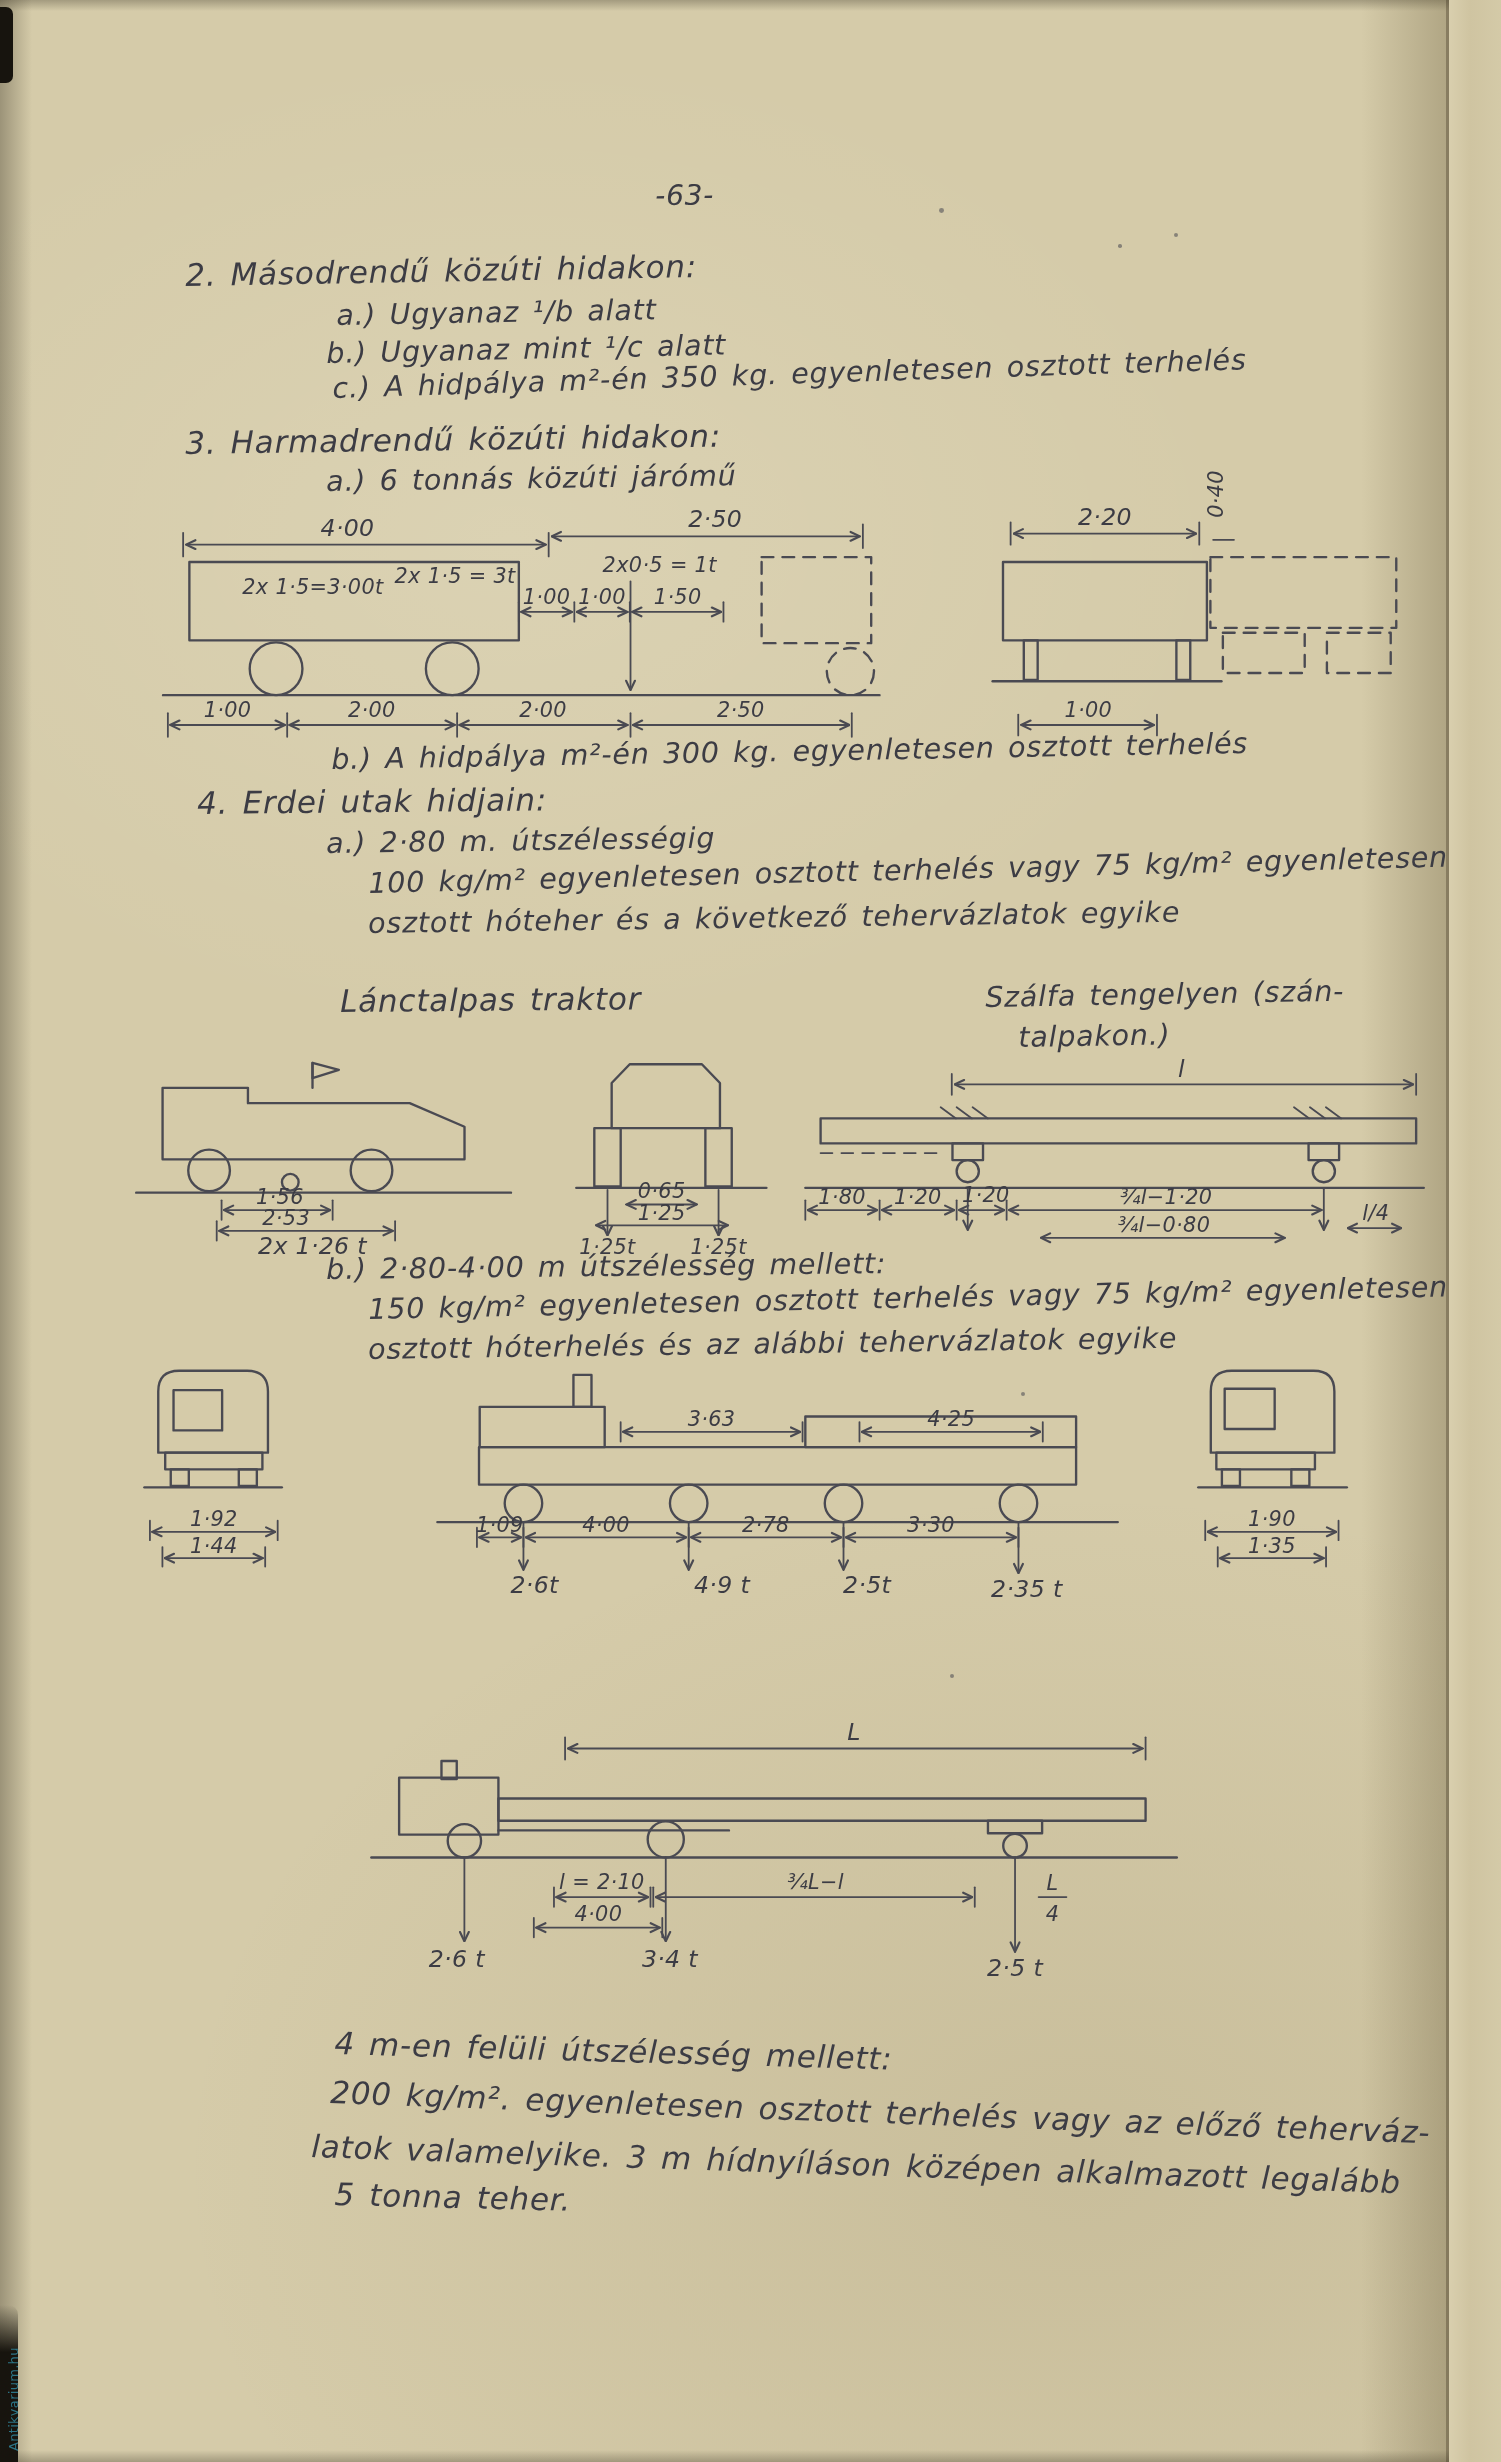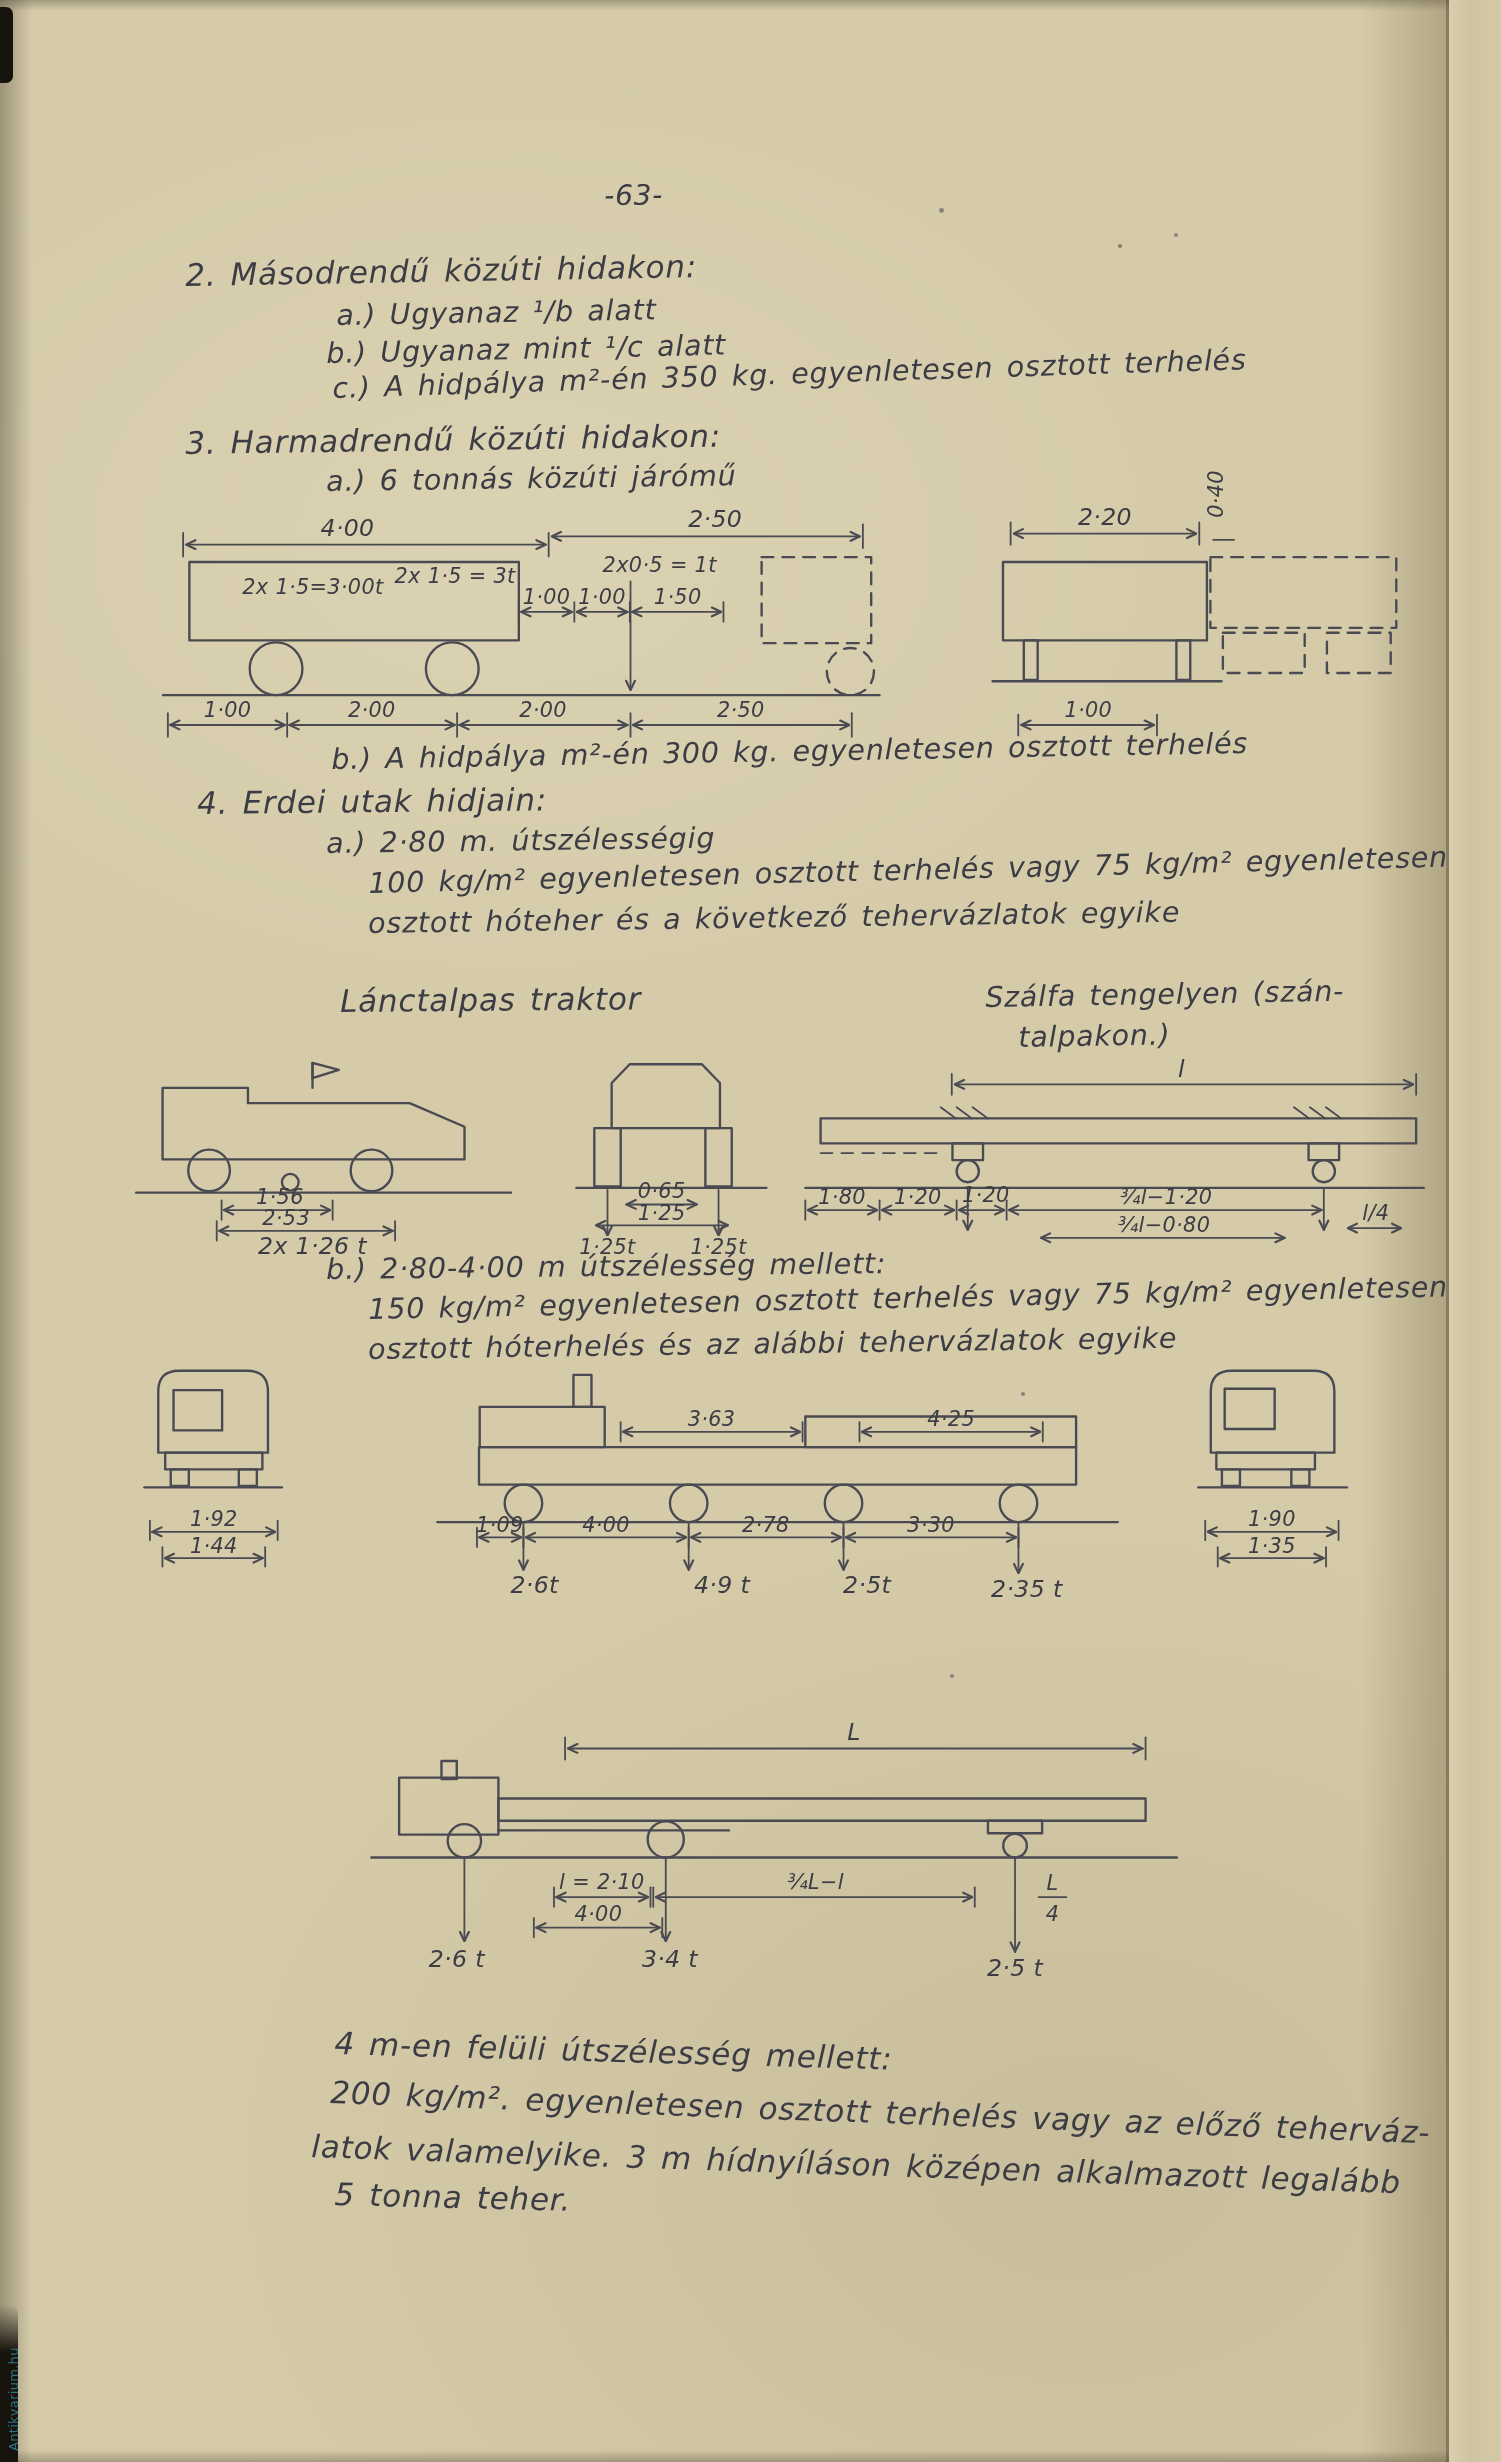--- a/index.html
+++ b/index.html
@@ -36,21 +36,21 @@
   <div class="artifact" style="left:1446px;top:0;width:2.8px;height:2462px;background:rgba(72,62,38,.55);"></div>
   <div class="artifact" style="left:1449px;top:0;width:53px;height:2462px;background:linear-gradient(90deg,#d9cfae,#cfc4a1 40%,#d4caa8);"></div>
   <div class="artifact" style="left:0;top:7px;width:12.5px;height:76px;background:#17140e;border-radius:0 7px 7px 0;"></div>
   <div class="artifact" style="left:0;top:2305px;width:18px;height:157px;background:linear-gradient(180deg,rgba(23,20,14,0),#17140e 30%);border-radius:0 9.7px 0 0;"></div>
   <div class="speck" style="left:939px;top:208px;width:4.9px;height:4.9px;"></div>
   <div class="speck" style="left:1174px;top:233px;width:4.2px;height:4.2px;"></div>
   <div class="speck" style="left:1021px;top:1392px;width:4.2px;height:4.2px;"></div>
   <div class="speck" style="left:1118px;top:244px;width:3.5px;height:3.5px;"></div>
   <div class="speck" style="left:950px;top:1674px;width:4.2px;height:4.2px;"></div>
 
-  <div class="hw" style="left:604px;top:179px;font-size:28px;transform:rotate(-0.5deg);">-63-</div>
+  <div class="hw" style="left:655px;top:179px;font-size:28px;transform:rotate(-0.5deg);">-63-</div>
 
   <div class="hw lg" style="left:185px;top:257px;transform:rotate(-1deg);">2. Másodrendű közúti hidakon:</div>
   <div class="hw" style="left:336px;top:299px;transform:rotate(-1deg);">a.) Ugyanaz ¹/b alatt</div>
   <div class="hw" style="left:326px;top:337px;transform:rotate(-1.2deg);">b.) Ugyanaz mint ¹/c alatt</div>
   <div class="hw" style="left:332px;top:372px;transform:rotate(-1.8deg);">c.) A hidpálya m²-én 350 kg. egyenletesen osztott terhelés</div>
 
   <div class="hw lg" style="left:185px;top:425px;transform:rotate(-0.8deg);">3. Harmadrendű közúti hidakon:</div>
   <div class="hw" style="left:326px;top:465px;transform:rotate(-0.8deg);">a.) 6 tonnás közúti járómű</div>
 
   <svg class="diag" style="left:104px;top:451px;" width="1361" height="326" viewBox="0 0 1960 470">

